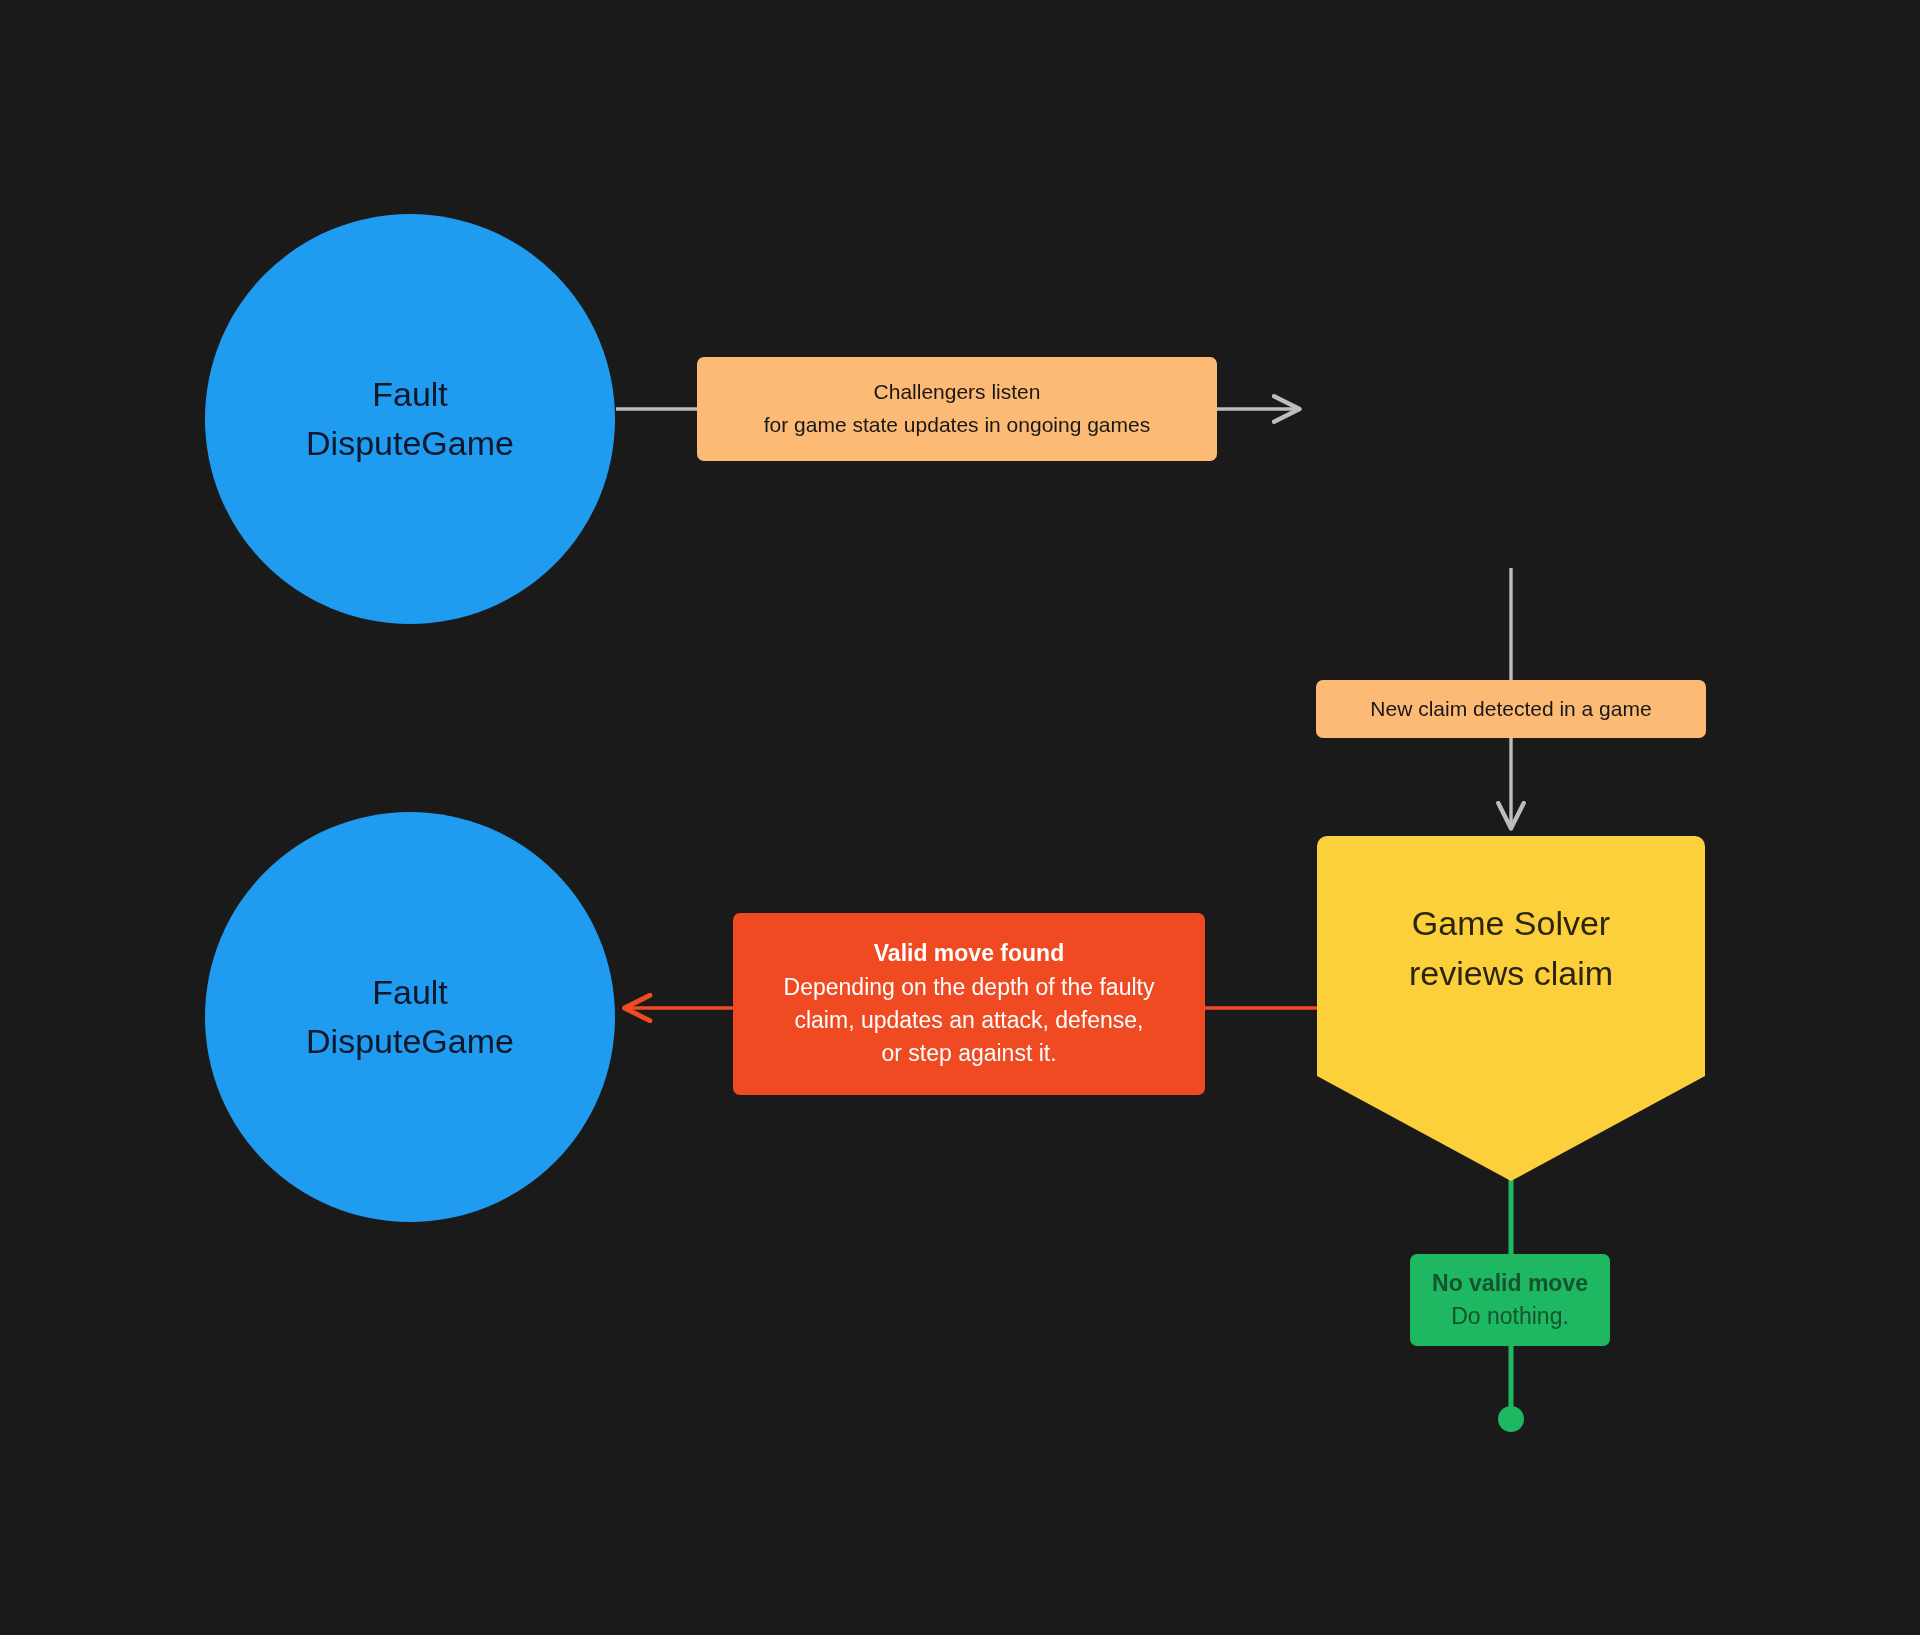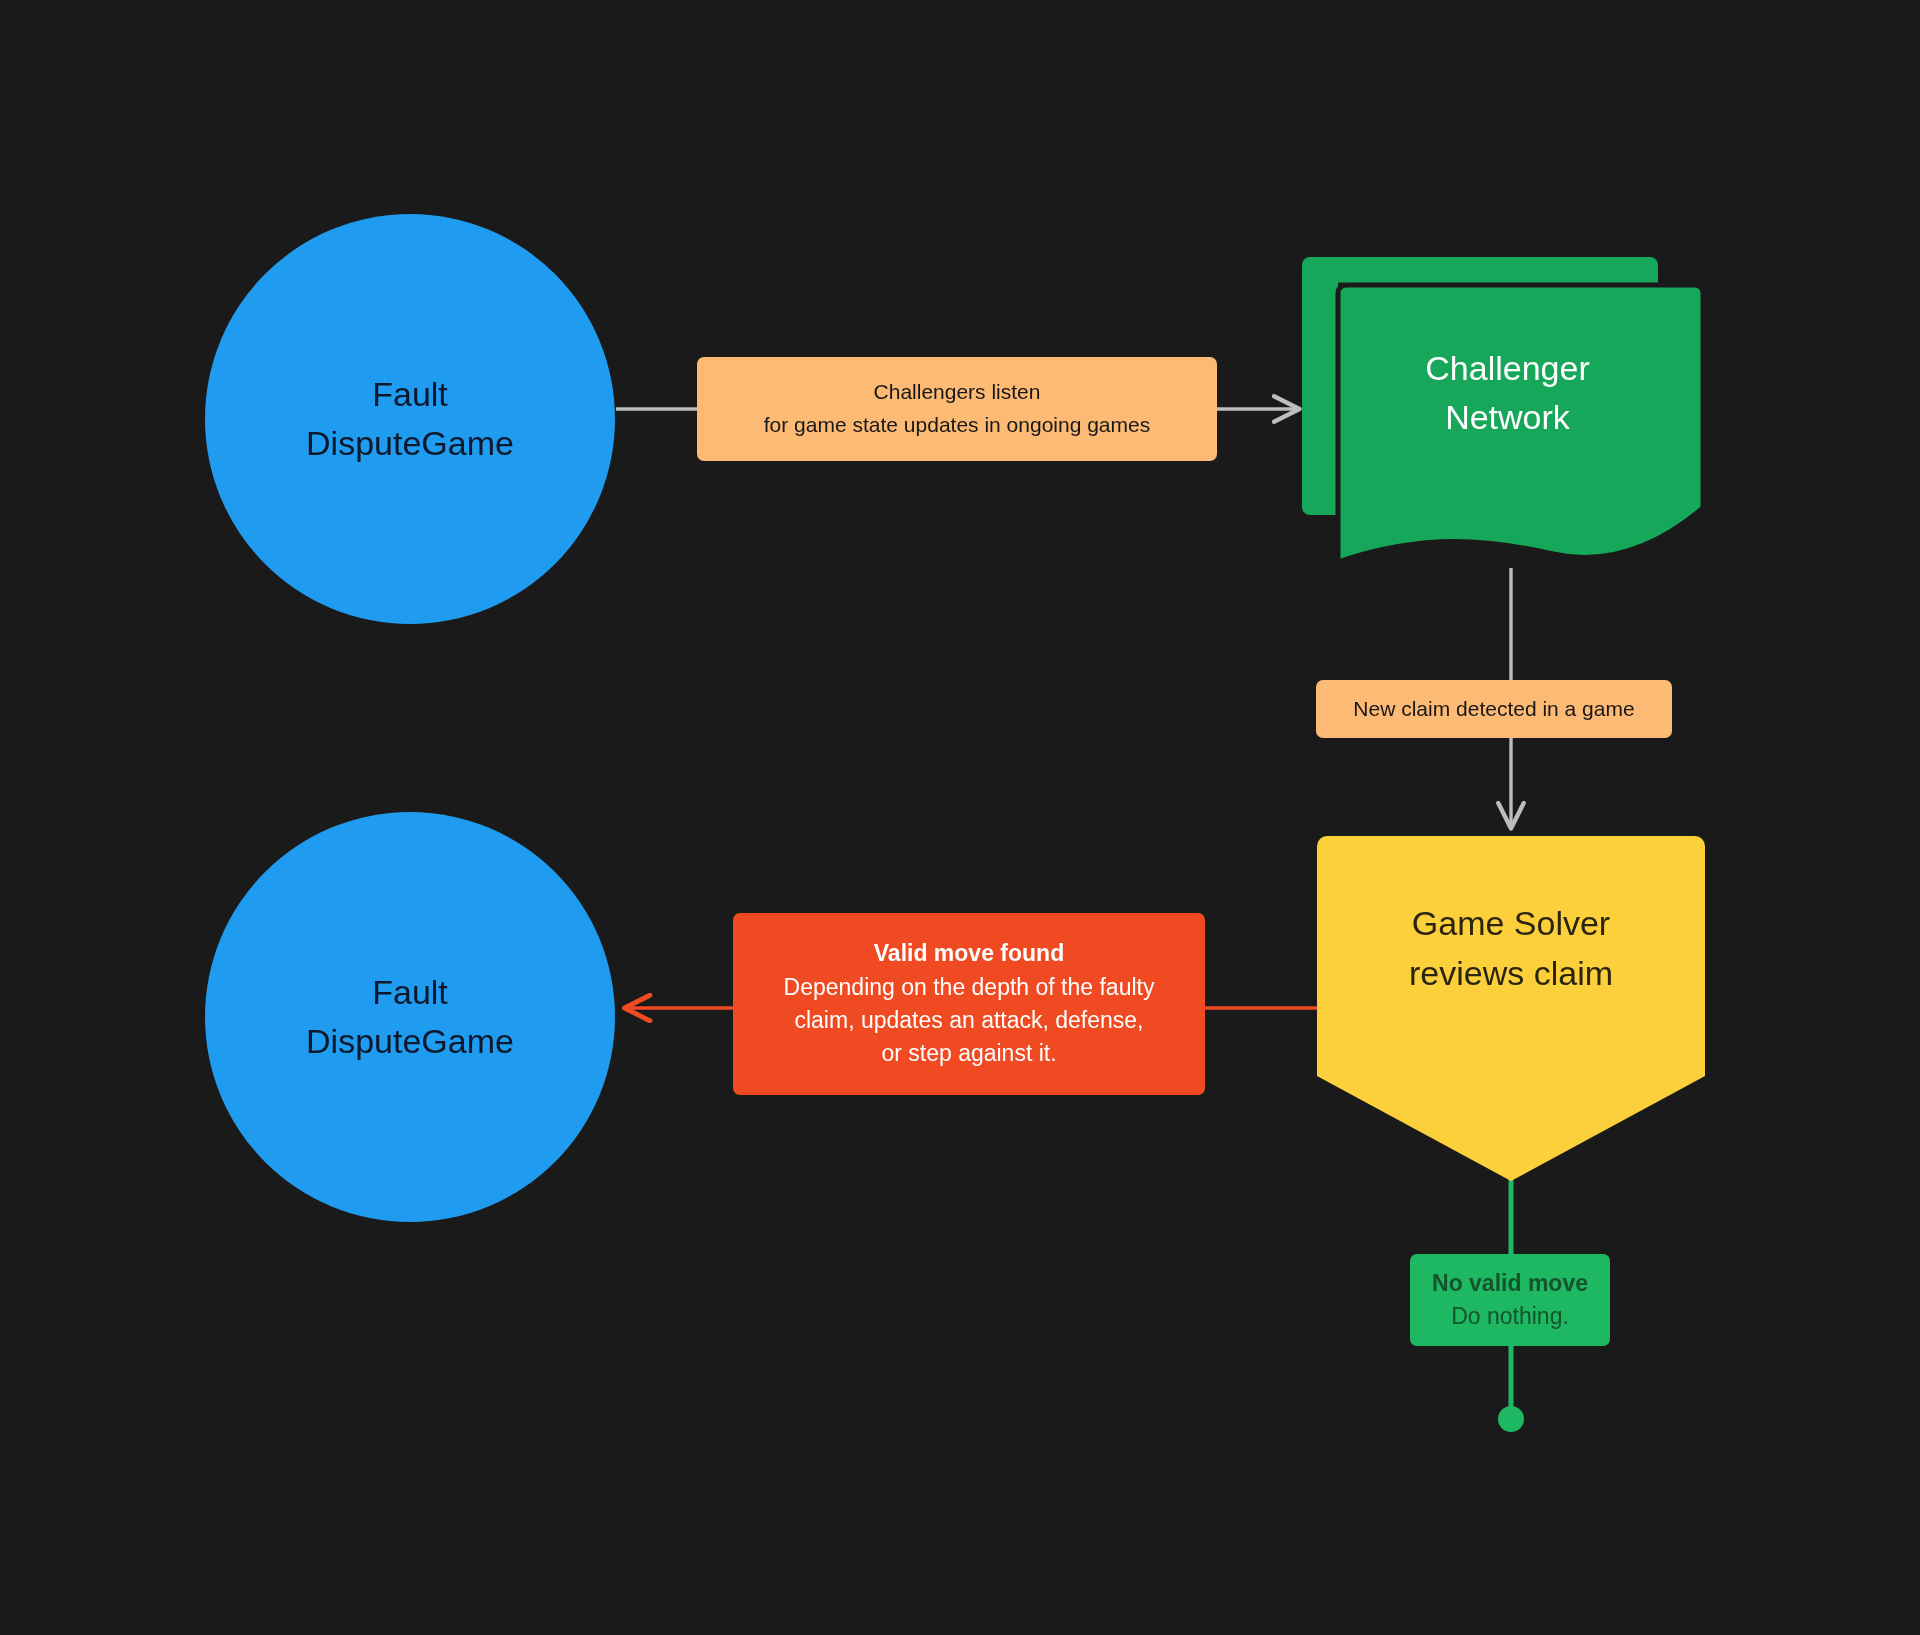--- a/index.html
+++ b/index.html
@@ -66,37 +66,20 @@
     <circle cx="1511" cy="1419" r="13" fill="#1eb862"></circle>
   </svg>
 
   <div class="node circle" style="left:205px;top:214px;width:410px;height:410px;">
     <div>
       <div>Fault</div>
       <div>DisputeGame</div>
     </div>
   </div>
 
-  <div class="docstack" style="left:1300px;top:245px;width:415px;height:330px;">
-    <svg width="415" height="330" viewBox="0 0 415 330">
-
-      <path d="M10 12 h340 a8 8 0 0 1 8 8 v250 h-348 a8 8 0 0 1 -8 -8 v-242 a8 8 0 0 1 8 -8 z" fill="#17a75a"></path>
-
-      <path d="M38 40 h357 a8 8 0 0 1 8 8 v215
-               c-45 38 -95 58 -150 46
-               c-62 -14 -128 -22 -215 8
-               v-269 a8 8 0 0 1 8 -8 z" fill="#17a75a" stroke="#1a1a1a" stroke-width="5"></path>
-    </svg>
-    <div class="label">
-      <div>
-        <div>Challenger</div>
-        <div>Network</div>
-      </div>
-    </div>
-  </div>
 
   <div class="pent" style="left:1317px;top:836px;width:388px;height:345px;">
     <svg width="388" height="345" viewBox="0 0 388 345">
       <path d="M10 0 h368 a10 10 0 0 1 10 10 v230 L194 345 L0 240 v-230 a10 10 0 0 1 10 -10 z" fill="#fbd03a"></path>
     </svg>
     <div class="label">
       <div>
         <div>Game Solver</div>
         <div>reviews claim</div>
       </div>
@@ -108,21 +91,21 @@
       <div>Fault</div>
       <div>DisputeGame</div>
     </div>
   </div>
 
   <div class="elabel gray" style="left:697px;top:357px;width:520px;height:104px;">
     <div>Challengers listen</div>
     <div>for game state updates in ongoing games</div>
   </div>
 
-  <div class="elabel gray" style="left:1316px;top:680px;width:356px;height:58px;">
+  <div class="elabel gray" style="left:1316px;top:680px;width:390px;height:58px;">
     <div>New claim detected in a game</div>
   </div>
 
   <div class="elabel orange" style="left:733px;top:913px;width:472px;height:182px;">
     <div class="bold">Valid move found</div>
     <div>Depending on the depth of the faulty</div>
     <div>claim, updates an attack, defense,</div>
     <div>or step against it.</div>
   </div>
 

